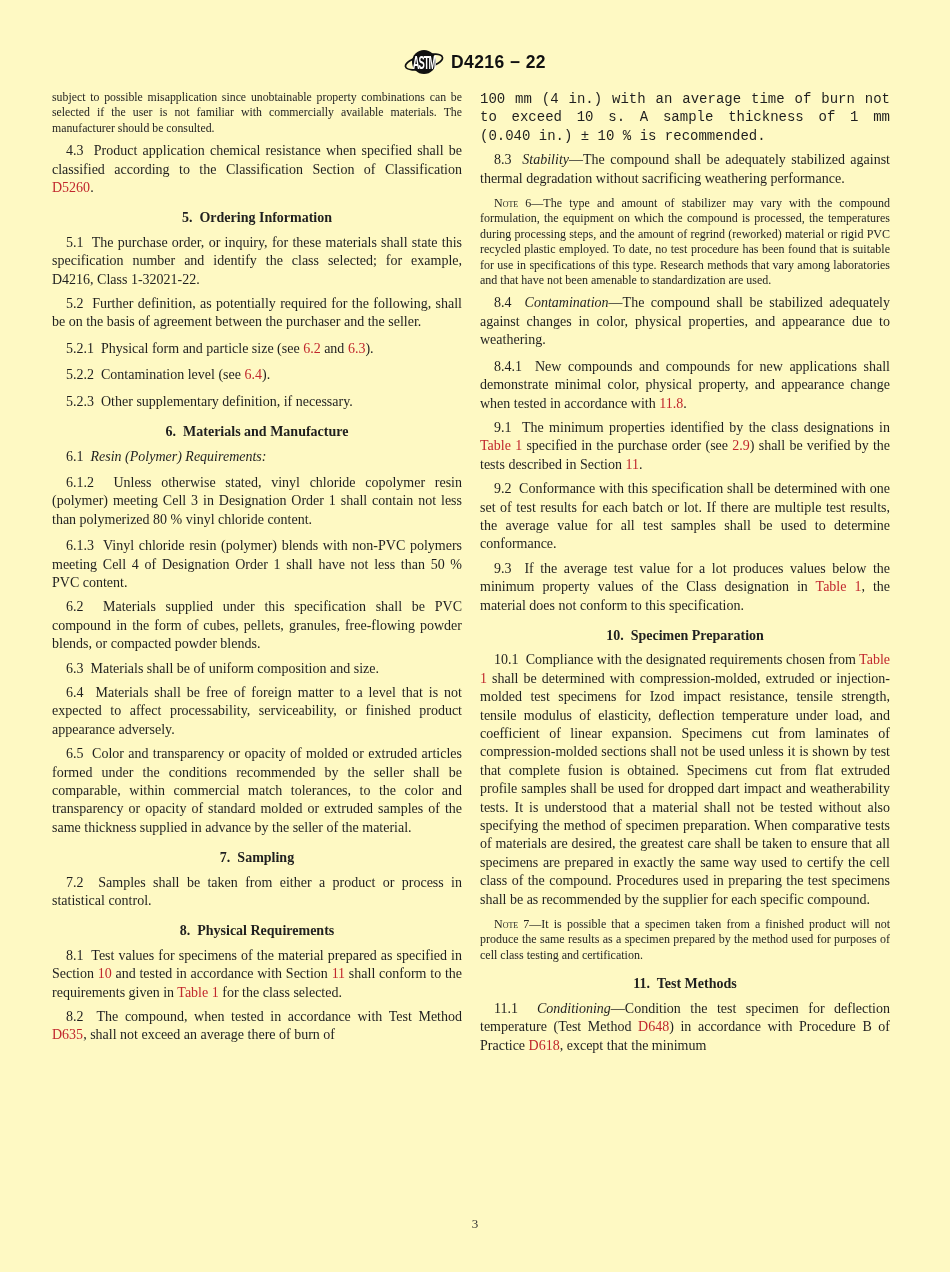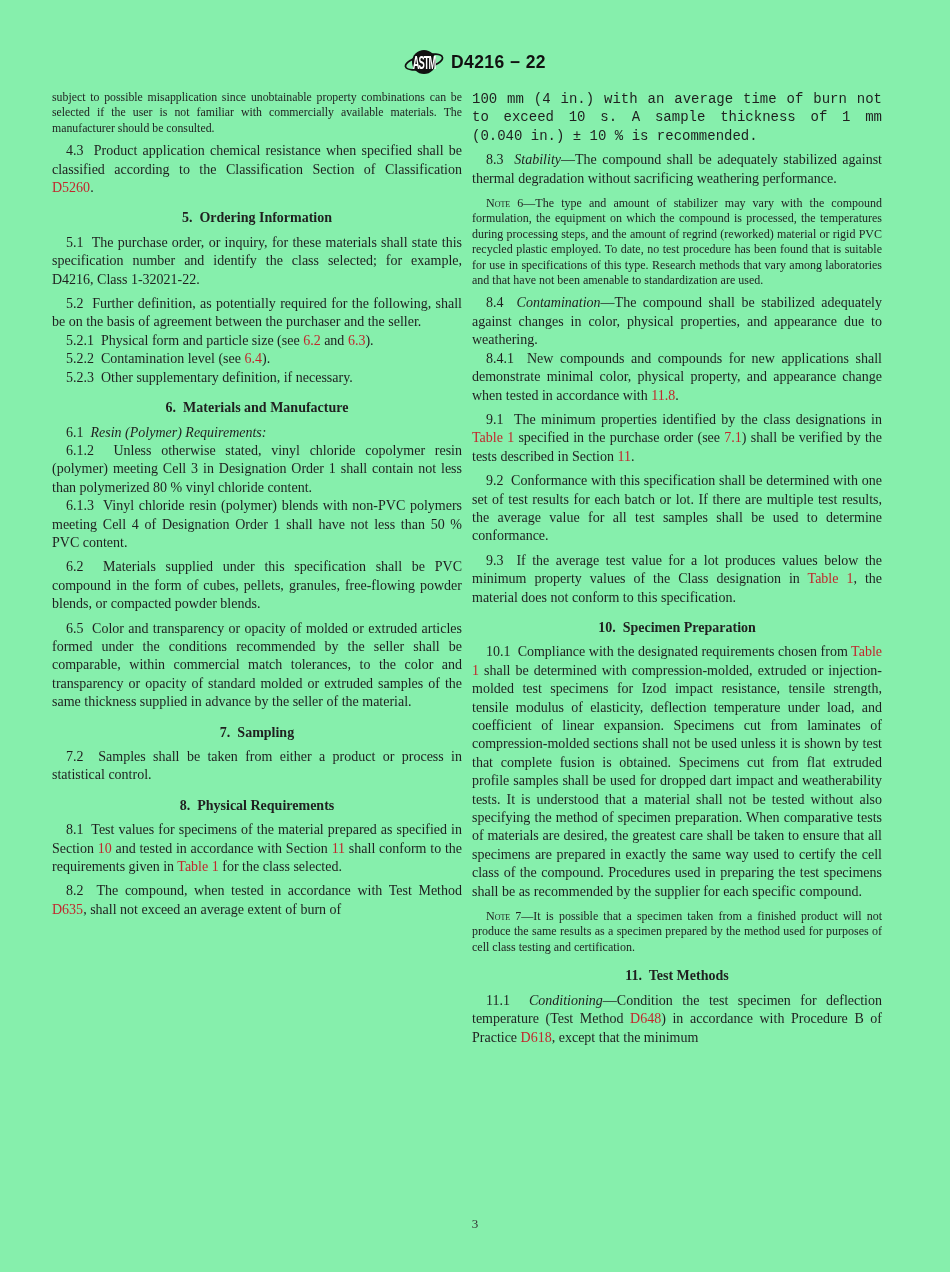--- a/index.html
+++ b/index.html
@@ -1,29 +1,29 @@
 <!DOCTYPE html>
 <html><head>
 <meta charset="utf-8">
 <style>
   html,body{margin:0;padding:0;background:#ffffff;}
-  .page{position:relative;width:950px;height:1272px;background:#86efac;overflow:hidden;
+  .page{position:relative;width:950px;height:1272px;background:#fef9c3;overflow:hidden;
         font-family:"Liberation Serif","DejaVu Serif",serif;color:#1f1f1f;}
   .header{position:absolute;top:46px;left:0;width:100%;display:flex;justify-content:center;
           align-items:center;gap:7px;}
   .doc-title{font-family:"Liberation Sans","DejaVu Sans",sans-serif;font-weight:bold;
              font-size:17.5px;letter-spacing:.4px;color:#111;text-align:right;}
-  .columns{position:absolute;top:90px;left:52px;display:flex;gap:10px;}
+  .columns{position:absolute;top:90px;left:52px;display:flex;gap:18px;}
   .col{width:410px;font-size:14px;line-height:18.4px;text-align:justify;}
   .col p,.col h3{margin:0;}
   p.para,p.tight,p.cont,p.note,p.small{text-indent:14px;}
   p.small{font-size:11.8px;line-height:15.4px;text-indent:0;margin-top:0;}
   p.cont{text-indent:0;margin-top:0;font-family:Liberation Mono, monospace;}
   p.para{margin-top:6px;}
-  p.tight{margin-top:0;}
+  p.tight{margin-top:8px;}
   p.note{font-size:12px;line-height:15.4px;margin-top:8px;}
   h3.heading{font-size:14px;font-weight:bold;text-align:center;margin:12px 0 6px 0;}
   .link{color:#c1272d;}
   .it{font-style:italic;}
   .noteLabel{font-variant:small-caps;}
   .footer{position:absolute;top:1216px;left:0;width:100%;text-align:center;
           font-size:13px;color:#333;}
 </style>
 </head>
 <body>
@@ -47,34 +47,36 @@
         <p class="para"><span>5.1&nbsp; The purchase order, or inquiry, for these materials shall state this specification number and identify the class selected; for example, D4216, Class 1-32021-22.</span></p>
         <p class="para"><span>5.2&nbsp; Further definition, as potentially required for the following, shall be on the basis of agreement between the purchaser and the seller.</span></p>
         <p class="tight"><span>5.2.1&nbsp; Physical form and particle size (see </span><span class="link">6.2</span><span> and </span><span class="link">6.3</span><span>).</span></p>
         <p class="tight"><span>5.2.2&nbsp; Contamination level (see </span><span class="link">6.4</span><span>).</span></p>
         <p class="tight"><span>5.2.3&nbsp; Other supplementary definition, if necessary.</span></p>
         <h3 class="heading"><span>6.&nbsp; Materials and Manufacture</span></h3>
         <p class="para"><span>6.1&nbsp; </span><span class="it">Resin (Polymer) Requirements:</span></p>
         <p class="tight"><span>6.1.2&nbsp; Unless otherwise stated, vinyl chloride copolymer resin (polymer) meeting Cell 3 in Designation Order 1 shall contain not less than polymerized 80 % vinyl chloride content.</span></p>
         <p class="tight"><span>6.1.3&nbsp; Vinyl chloride resin (polymer) blends with non-PVC polymers meeting Cell 4 of Designation Order 1 shall have not less than 50 % PVC content.</span></p>
         <p class="para"><span>6.2&nbsp; Materials supplied under this specification shall be PVC compound in the form of cubes, pellets, granules, free-flowing powder blends, or compacted powder blends.</span></p>
+        <p class="para"><span>6.3&nbsp; Materials shall be of uniform composition and size.</span></p>
+        <p class="para"><span>6.4&nbsp; Materials shall be free of foreign matter to a level that is not expected to affect processability, serviceability, or finished product appearance adversely.</span></p>
         <p class="para"><span>6.5&nbsp; Color and transparency or opacity of molded or extruded articles formed under the conditions recommended by the seller shall be comparable, within commercial match tolerances, to the color and transparency or opacity of standard molded or extruded samples of the same thickness supplied in advance by the seller of the material.</span></p>
         <h3 class="heading"><span>7.&nbsp; Sampling</span></h3>
         <p class="para"><span>7.2&nbsp; Samples shall be taken from either a product or process in statistical control.</span></p>
         <h3 class="heading"><span>8.&nbsp; Physical Requirements</span></h3>
         <p class="para"><span>8.1&nbsp; Test values for specimens of the material prepared as specified in Section </span><span class="link">10</span><span> and tested in accordance with Section </span><span class="link">11</span><span> shall conform to the requirements given in </span><span class="link">Table 1</span><span> for the class selected.</span></p>
-        <p class="para"><span>8.2&nbsp; The compound, when tested in accordance with Test Method </span><span class="link">D635</span><span>, shall not exceed an average extent of burn of</span></p>
+        <p class="para"><span>8.2&nbsp; The compound, when tested in accordance with Test Method </span><span class="link">D635</span><span>, shall not exceed an average there of burn of</span></p>
       </div>
     <div class="col" id="col-right">
         <p class="cont"><span>100 mm (4 in.) with an average time of burn not to exceed 10 s. A sample thickness of 1 mm (0.040 in.) ± 10 % is recommended.</span></p>
         <p class="para"><span>8.3&nbsp; </span><span class="it">Stability</span><span>—The compound shall be adequately stabilized against thermal degradation without sacrificing weathering performance.</span></p>
         <p class="note"><span class="noteLabel">Note 6—</span><span>The type and amount of stabilizer may vary with the compound formulation, the equipment on which the compound is processed, the temperatures during processing steps, and the amount of regrind (reworked) material or rigid PVC recycled plastic employed. To date, no test procedure has been found that is suitable for use in specifications of this type. Research methods that vary among laboratories and that have not been amenable to standardization are used.</span></p>
         <p class="para"><span>8.4&nbsp; </span><span class="it">Contamination</span><span>—The compound shall be stabilized adequately against changes in color, physical properties, and appearance due to weathering.</span></p>
         <p class="tight"><span>8.4.1&nbsp; New compounds and compounds for new applications shall demonstrate minimal color, physical property, and appearance change when tested in accordance with </span><span class="link">11.8</span><span>.</span></p>
-        <p class="para"><span>9.1&nbsp; The minimum properties identified by the class designations in </span><span class="link">Table 1</span><span> specified in the purchase order (see </span><span class="link">7.1</span><span>) shall be verified by the tests described in Section </span><span class="link">11</span><span>.</span></p>
+        <p class="para"><span>9.1&nbsp; The minimum properties identified by the class designations in </span><span class="link">Table 1</span><span> specified in the purchase order (see </span><span class="link">2.9</span><span>) shall be verified by the tests described in Section </span><span class="link">11</span><span>.</span></p>
         <p class="para"><span>9.2&nbsp; Conformance with this specification shall be determined with one set of test results for each batch or lot. If there are multiple test results, the average value for all test samples shall be used to determine conformance.</span></p>
         <p class="para"><span>9.3&nbsp; If the average test value for a lot produces values below the minimum property values of the Class designation in </span><span class="link">Table 1</span><span>, the material does not conform to this specification.</span></p>
         <h3 class="heading"><span>10.&nbsp; Specimen Preparation</span></h3>
         <p class="para"><span>10.1&nbsp; Compliance with the designated requirements chosen from </span><span class="link">Table 1</span><span> shall be determined with compression-molded, extruded or injection-molded test specimens for Izod impact resistance, tensile strength, tensile modulus of elasticity, deflection temperature under load, and coefficient of linear expansion. Specimens cut from laminates of compression-molded sections shall not be used unless it is shown by test that complete fusion is obtained. Specimens cut from flat extruded profile samples shall be used for dropped dart impact and weatherability tests. It is understood that a material shall not be tested without also specifying the method of specimen preparation. When comparative tests of materials are desired, the greatest care shall be taken to ensure that all specimens are prepared in exactly the same way used to certify the cell class of the compound. Procedures used in preparing the test specimens shall be as recommended by the supplier for each specific compound.</span></p>
         <p class="note"><span class="noteLabel">Note 7—</span><span>It is possible that a specimen taken from a finished product will not produce the same results as a specimen prepared by the method used for purposes of cell class testing and certification.</span></p>
         <h3 class="heading"><span>11.&nbsp; Test Methods</span></h3>
         <p class="para"><span>11.1&nbsp; </span><span class="it">Conditioning</span><span>—Condition the test specimen for deflection temperature (Test Method </span><span class="link">D648</span><span>) in accordance with Procedure B of Practice </span><span class="link">D618</span><span>, except that the minimum</span></p>
       </div>
   </div>
 

